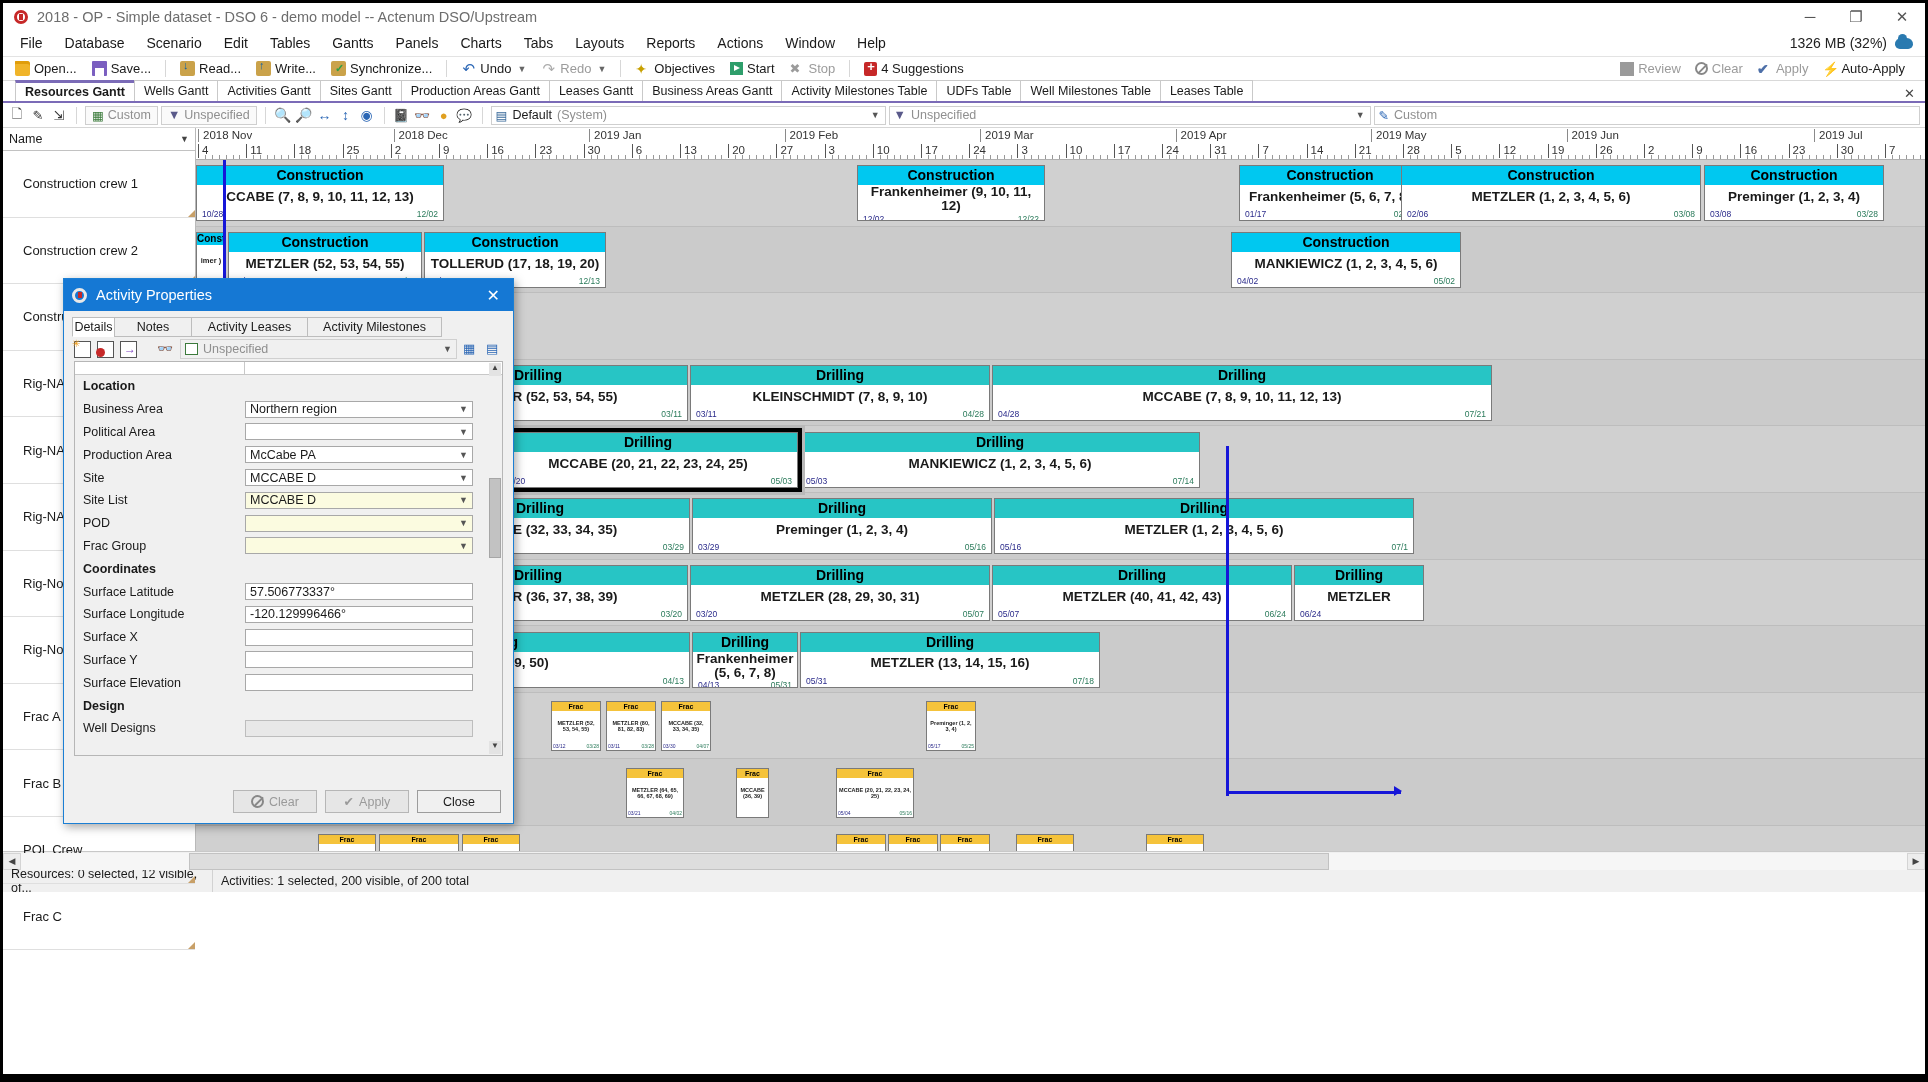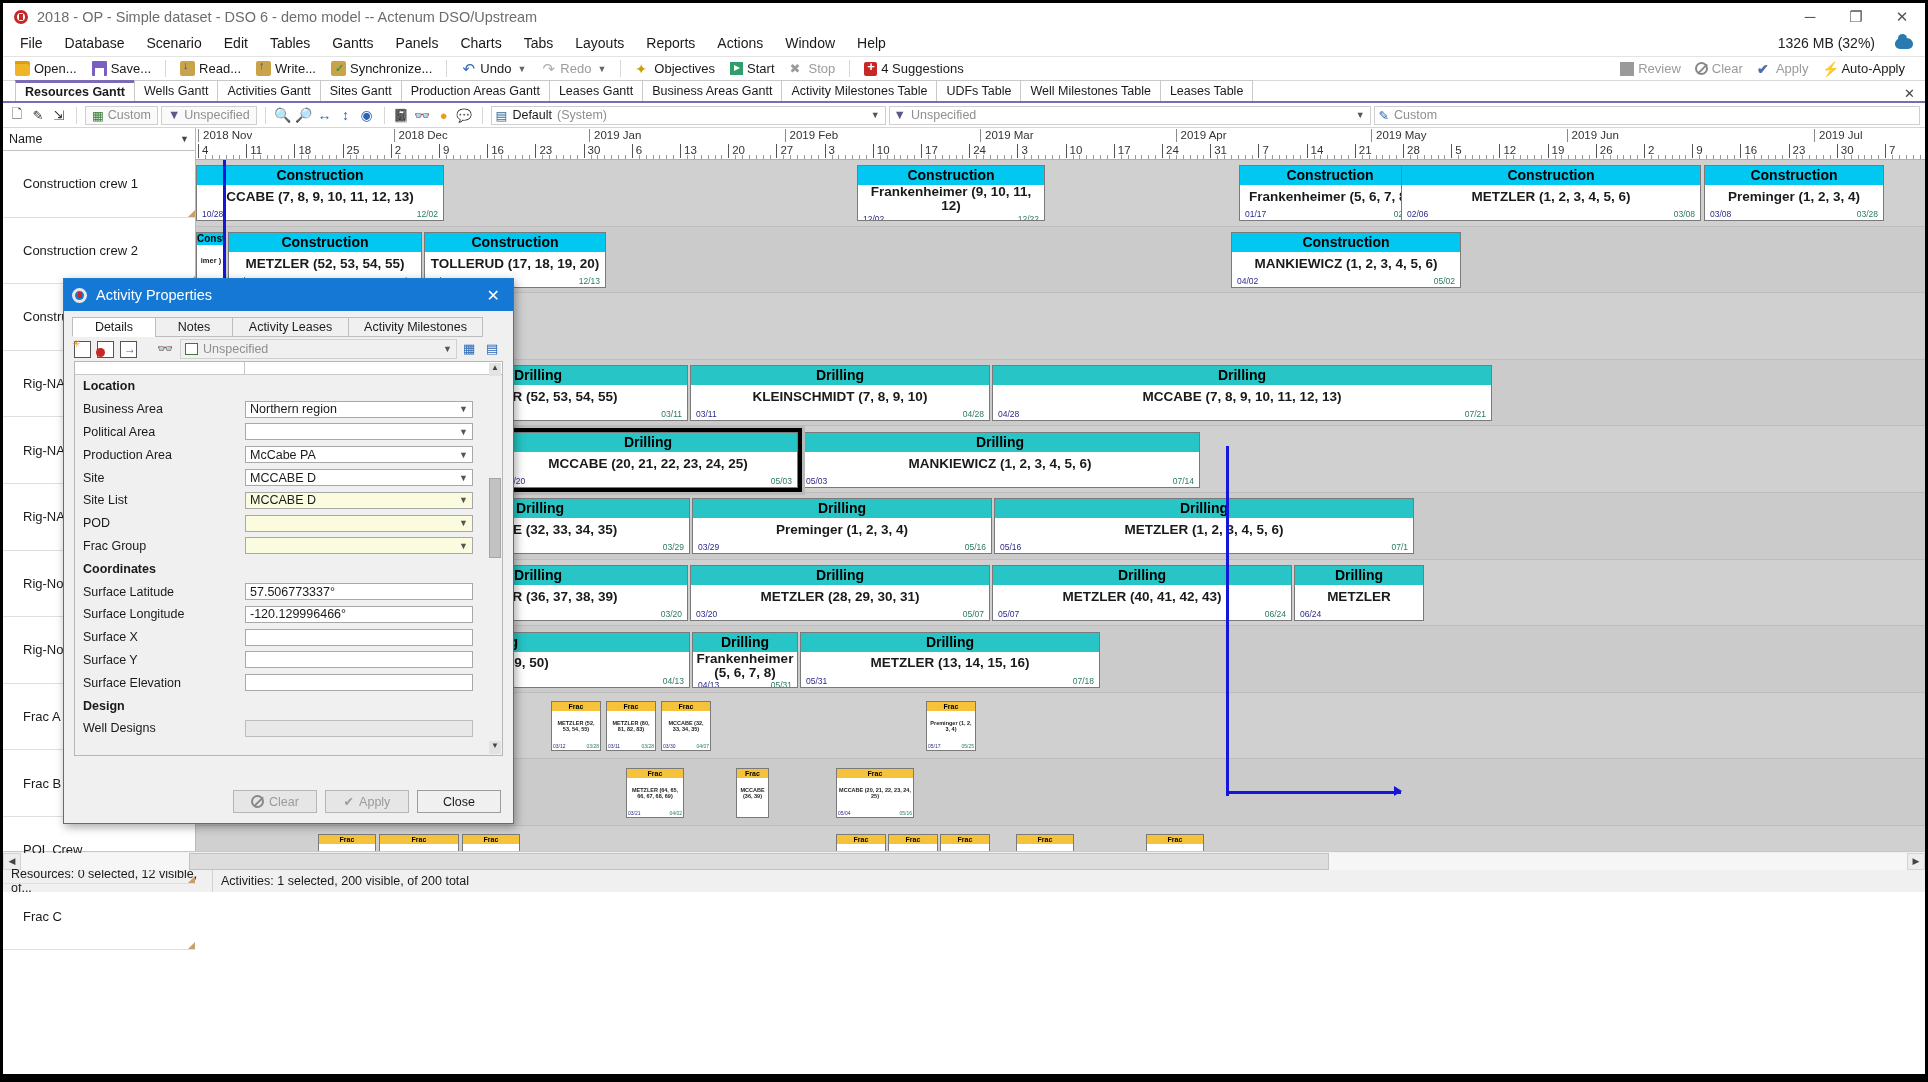--- a/index.html
+++ b/index.html
@@ -12,21 +12,21 @@
   .titlebar .tb-icon { width:16px;height:16px;margin-right:8px; display:inline-block; position:relative; }
   .tb-icon::before{content:"";position:absolute;inset:1px;border:3px solid #c62828;border-radius:50%;}
   .tb-icon::after{content:"";position:absolute;left:6px;top:5px;width:4px;height:6px;background:#c62828;}
   .titlebar .tb-title { color:#6d6d6d; font-size:14.5px; }
   .winbtns { margin-left:auto; display:flex; }
   .winbtn { width:46px;height:27px; display:flex;align-items:center;justify-content:center; color:#555; font-size:15px; }
 
   
   .menubar { height:26px; display:flex; align-items:center; padding-left:6px; background:#fff; position:relative;}
   .menuitem { padding:3px 11px; font-size:14px; color:#1a1a1a; }
-  .memtag { margin-left:auto; display:flex;align-items:center; gap:20px; padding-right:12px; font-size:14px; color:#222;}
+  .memtag { margin-left:auto; display:flex;align-items:center; gap:8px; padding-right:12px; font-size:14px; color:#222;}
   .cloud { width:18px;height:11px;background:#2a7ab0;border-radius:9px 9px 7px 7px; position:relative;}
   .cloud::before{content:"";position:absolute;left:3px;top:-4px;width:9px;height:9px;border-radius:50%;background:#2a7ab0;}
 
   
   .toolbar { height:25px; background:#fff; border-top:1px solid #e3e3e3; border-bottom:1px solid #d9d9d9;
              display:flex; align-items:center; padding:0 6px; gap:3px; }
   .tbtn { display:flex;align-items:center;gap:4px; padding:2px 6px; font-size:13px; white-space:nowrap; }
   .tbtn.dim { color:#9b9b9b; }
   .tsep { width:1px;height:17px;background:#d7d7d7;margin:0 5px; }
   .ico { width:15px;height:15px;display:inline-block;position:relative;flex:none; }
@@ -1022,21 +1022,21 @@
 
   <div class="dialog">
     <div class="dlg-title">
       <span class="dt-ico"></span>
       <span class="dt-txt">Activity Properties</span>
       <span class="dt-x">✕</span>
     </div>
 
     <div class="dlg-tabs">
       <div class="trow">
-        <div class="dtab active" style="width:84px">Details</div>
+        <div class="dtab active" style="width:43px">Details</div>
         <div class="dtab" style="width:78px">Notes</div>
         <div class="dtab" style="width:117px">Activity Leases</div>
         <div class="dtab" style="width:135px">Activity Milestones</div>
       </div>
     </div>
 
     <div class="dlg-itool">
       <span class="dii dii-new"></span>
       <span class="dii dii-del"></span>
       <span class="dii dii-exp"></span>

